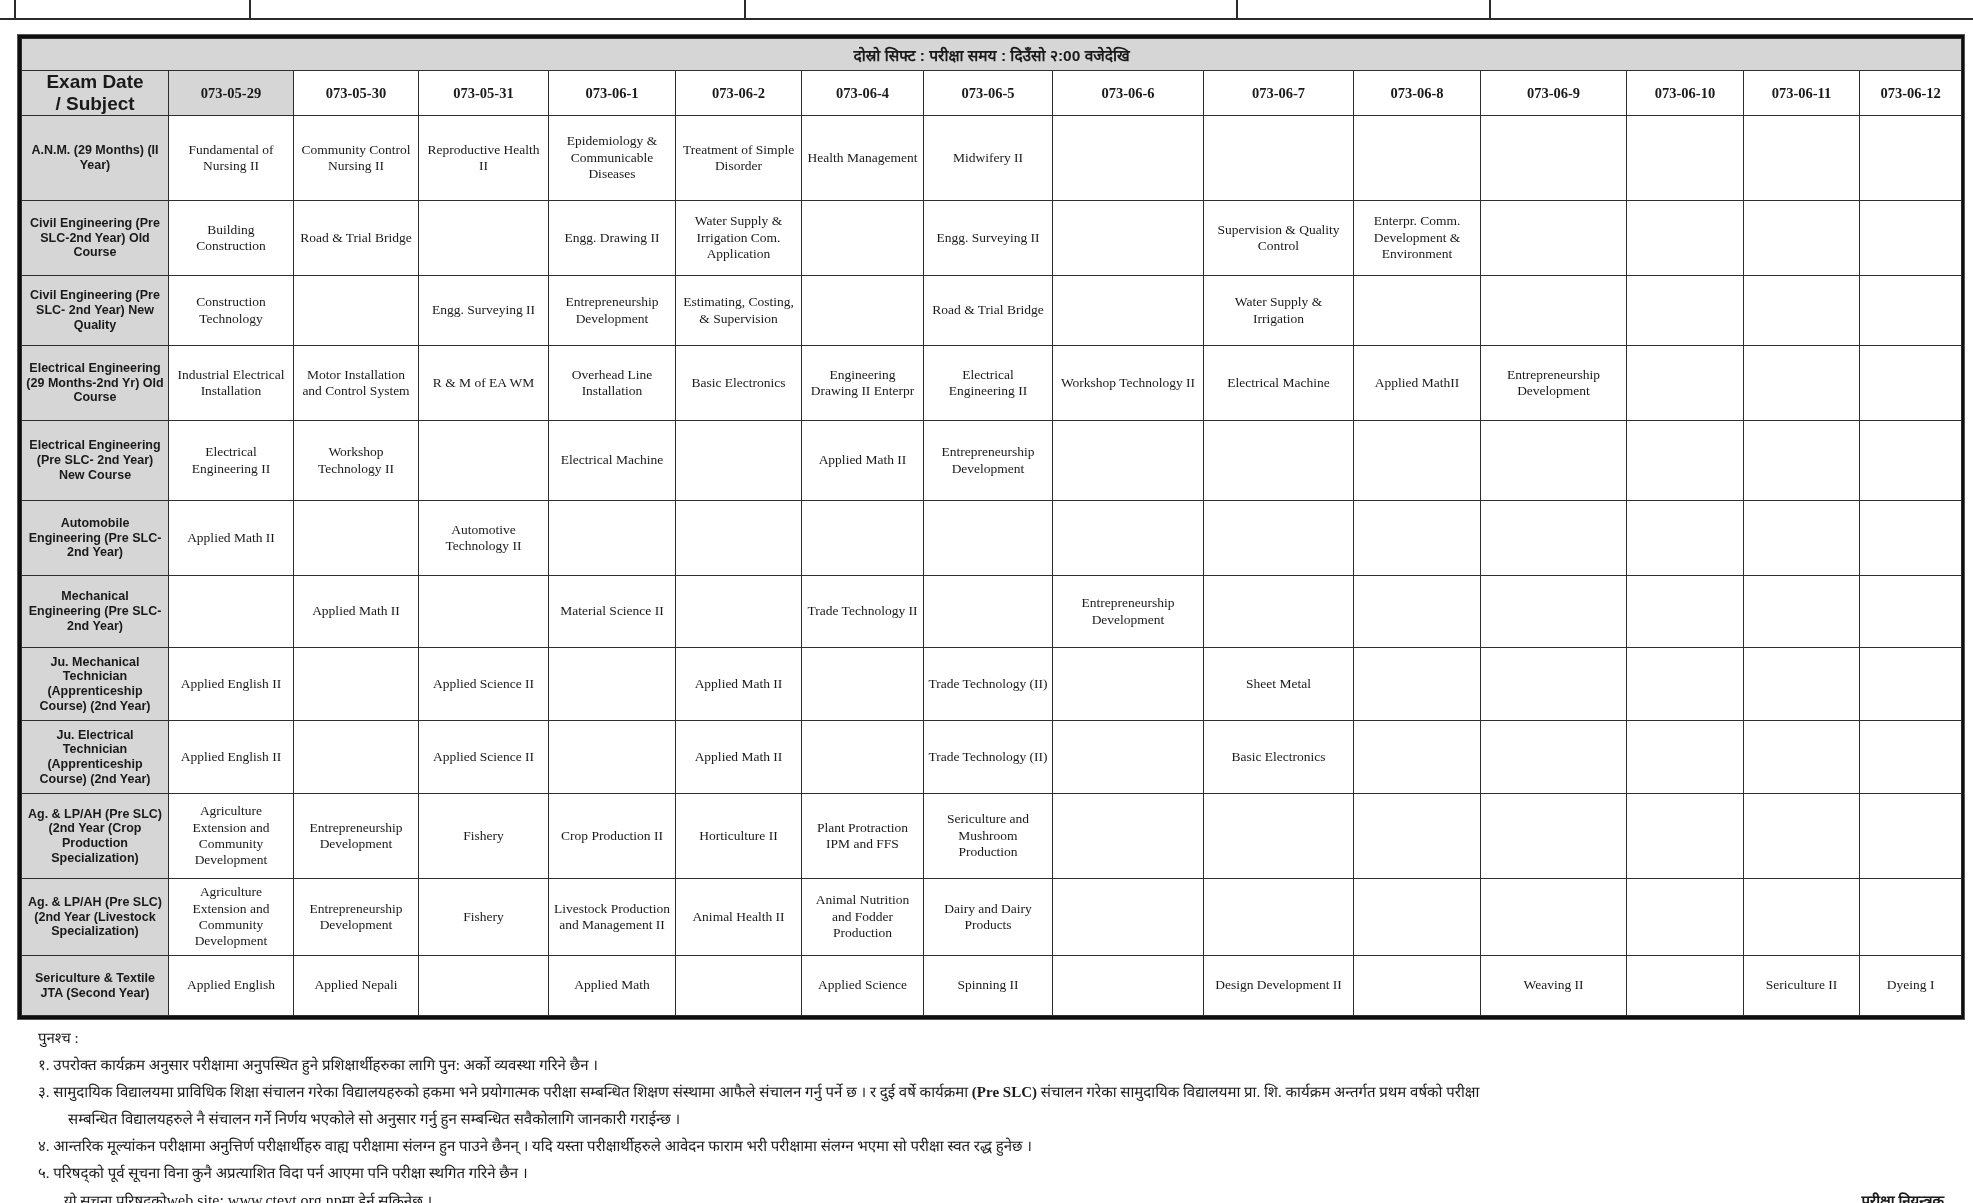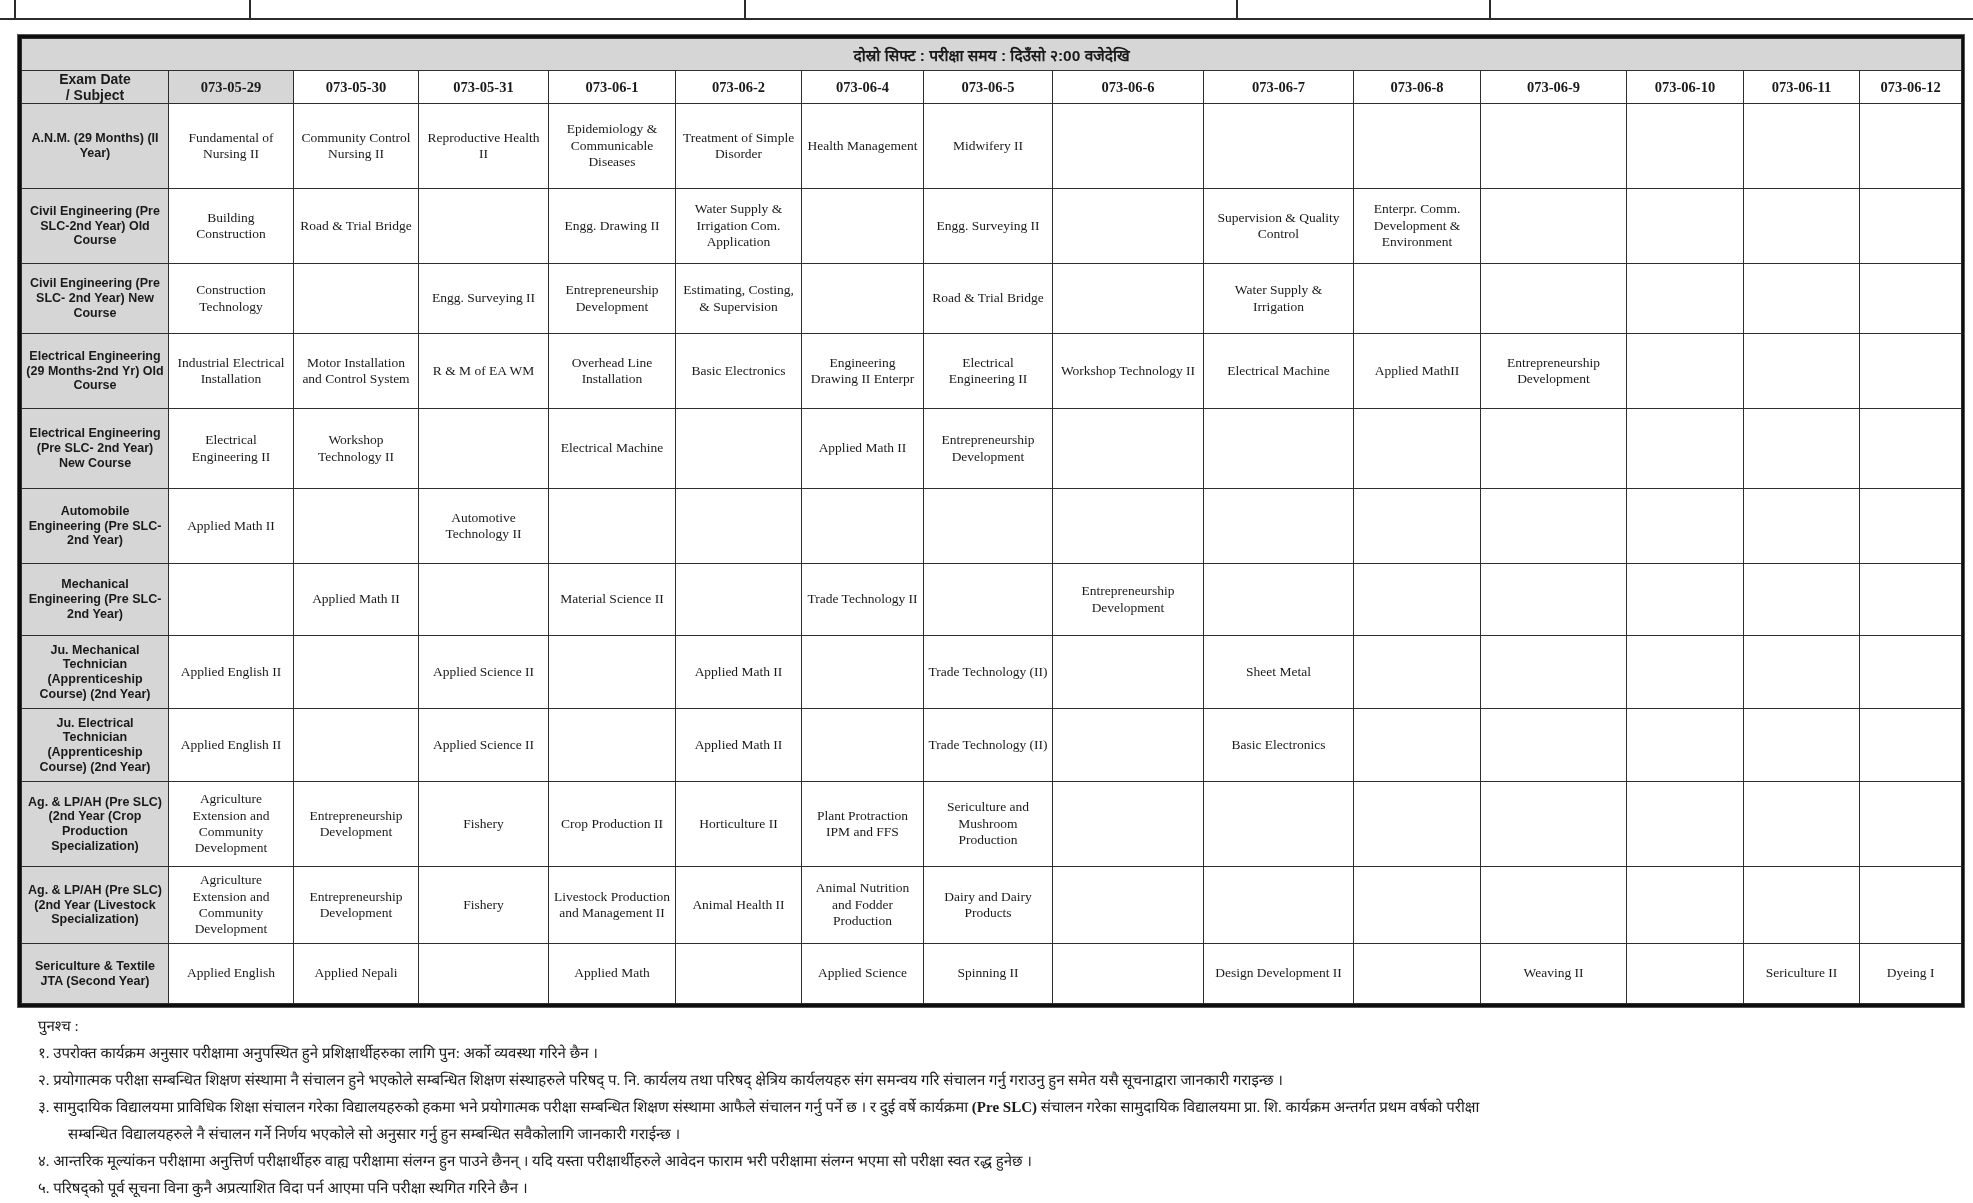--- a/index.html
+++ b/index.html
@@ -21,21 +21,21 @@
     outline: 1px solid #555;
   }
   table.sched { border-collapse: collapse; table-layout: fixed; width: 1940px; background: #fff; }
   table.sched td, table.sched th { border: 1.6px solid #2e2e2e; overflow: hidden; vertical-align: middle; }
   tr.title-row td {
     background: #d6d6d6; height: 32px; text-align: center;
     font-family: "Liberation Sans", sans-serif; font-weight: bold; font-size: 15.5px;
   }
   th.corner {
     background: #d6d6d6; white-space: pre-line;
-    font-family: "Liberation Sans", sans-serif; font-weight: bold; font-size: 14px; height: 27px;
+    font-family: "Liberation Sans", sans-serif; font-weight: bold; font-size: 19px; height: 27px;
   }
   th.date { font-family: Liberation Serif, serif; font-weight: bold; font-size: 14.5px; background: #fff; }
   th.date.shaded { background: #d6d6d6; }
   td.rowlabel {
     background: #d6d6d6; text-align: center; padding: 2px 3px;
     font-family: "Liberation Sans", sans-serif; font-weight: bold; font-size: 12.5px; line-height: 1.18;
   }
   td.cell { text-align: center; padding: 2px 4px; font-size: 13.5px; line-height: 1.22; }
 
   
@@ -130,21 +130,21 @@
           <td class="cell">Engg. Surveying II</td>
           <td class="cell"></td>
           <td class="cell">Supervision &amp; Quality Control</td>
           <td class="cell">Enterpr. Comm. Development &amp; Environment</td>
           <td class="cell"></td>
           <td class="cell"></td>
           <td class="cell"></td>
           <td class="cell"></td>
         </tr>
         <tr style="height: 70px;">
-          <td class="rowlabel">Civil Engineering (Pre SLC- 2nd Year)  New Course</td>
+          <td class="rowlabel">Civil Engineering (Pre SLC- 2nd Year)  New Quality</td>
           <td class="cell">Construction Technology</td>
           <td class="cell"></td>
           <td class="cell">Engg. Surveying II</td>
           <td class="cell">Entrepreneurship Development</td>
           <td class="cell">Estimating, Costing, &amp; Supervision</td>
           <td class="cell"></td>
           <td class="cell">Road &amp; Trial Bridge</td>
           <td class="cell"></td>
           <td class="cell">Water Supply &amp; Irrigation</td>
           <td class="cell"></td>
@@ -306,21 +306,20 @@
           <td class="cell">Sericulture II</td>
           <td class="cell">Dyeing I</td>
         </tr>
       </tbody>
   </table>
 </div>
 
 <div class="footnotes">
   <div class="fn-heading">पुनश्च :</div>
   <div class="fn-item">१.  उपरोक्त कार्यक्रम अनुसार परीक्षामा अनुपस्थित हुने प्रशिक्षार्थीहरुका लागि पुन: अर्को व्यवस्था गरिने छैन ।</div>
-  <div class="fn-item">२.  प्रयोगात्मक परीक्षा सम्बन्धित शिक्षण संस्थामा नै संचालन  हुने भएकोले  सम्बन्धित  शिक्षण संस्थाहरुले परिषद् प. नि. कार्यलय तथा परिषद् क्षेत्रिय कार्यलयहरु संग समन्वय गरि संचालन गर्नु  गराउनु हुन समेत यसै सूचनाद्वारा  जानकारी गराइन्छ ।</div>
   <div class="fn-item"><span>३.  सामुदायिक विद्यालयमा प्राविधिक शिक्षा संचालन गरेका  विद्यालयहरुको हकमा भने  प्रयोगात्मक परीक्षा  सम्बन्धित शिक्षण संस्थामा आफैले संचालन गर्नु पर्ने छ ।  र दुई वर्षे कार्यक्रमा </span><span class="fn-bold-italic">(Pre SLC)</span><span> संचालन गरेका सामुदायिक विद्यालयमा प्रा. शि. कार्यक्रम अन्तर्गत प्रथम वर्षको परीक्षा</span></div>
   <div class="fn-cont">सम्बन्धित विद्यालयहरुले नै संचालन गर्ने निर्णय भएकोले सो अनुसार गर्नु हुन सम्बन्धित सवैकोलागि जानकारी गराईन्छ ।</div>
   <div class="fn-item">४.  आन्तरिक मूल्यांकन परीक्षामा अनुत्तिर्ण परीक्षार्थीहरु वाह्य परीक्षामा संलग्न हुन पाउने छैनन् ।  यदि यस्ता परीक्षार्थीहरुले आवेदन फाराम भरी परीक्षामा संलग्न भएमा सो परीक्षा स्वत रद्ध हुनेछ ।</div>
   <div class="fn-item">५.  परिषद्को पूर्व सूचना विना कुनै अप्रत्याशित विदा पर्न आएमा पनि परीक्षा स्थगित गरिने छैन ।</div>
   <div class="web-row">
     <span>यो सूचना परिषद्को </span>
     <span class="web-latin">web site: www.ctevt.org.np</span>
     <span> मा हेर्न सकिनेछ ।</span>
     <span class="signature">परीक्षा नियन्त्रक</span>
   </div>

